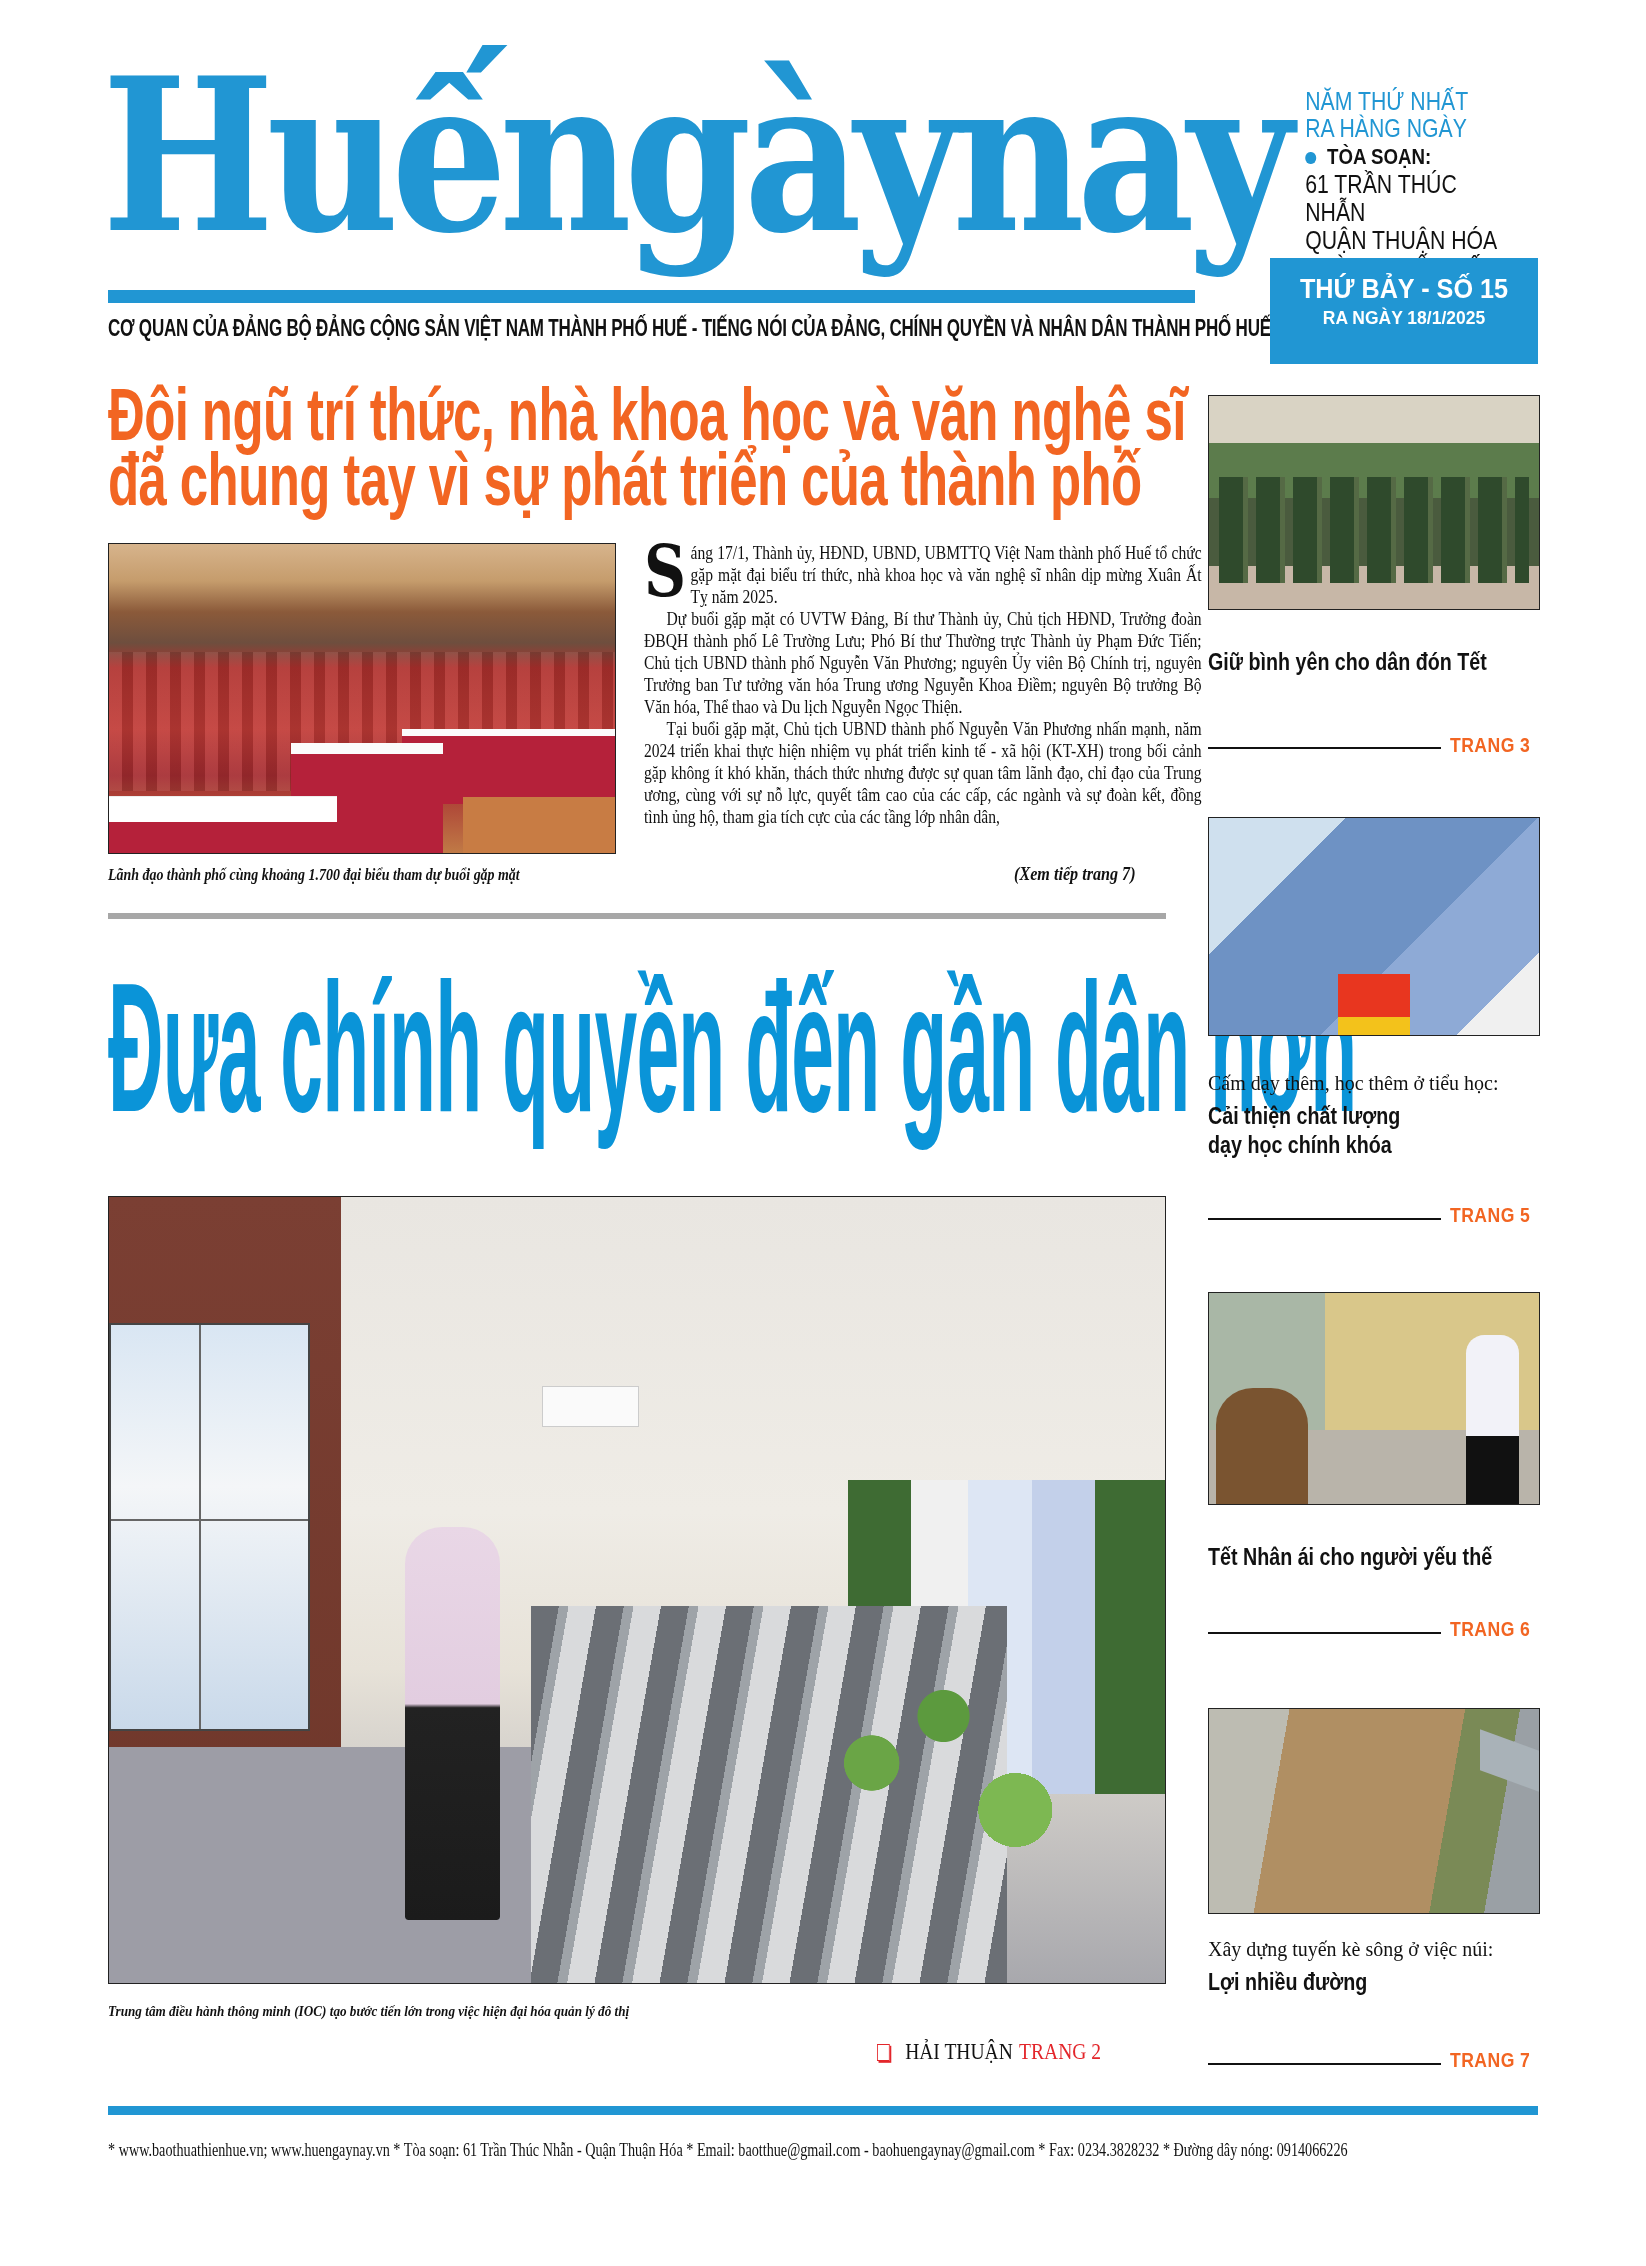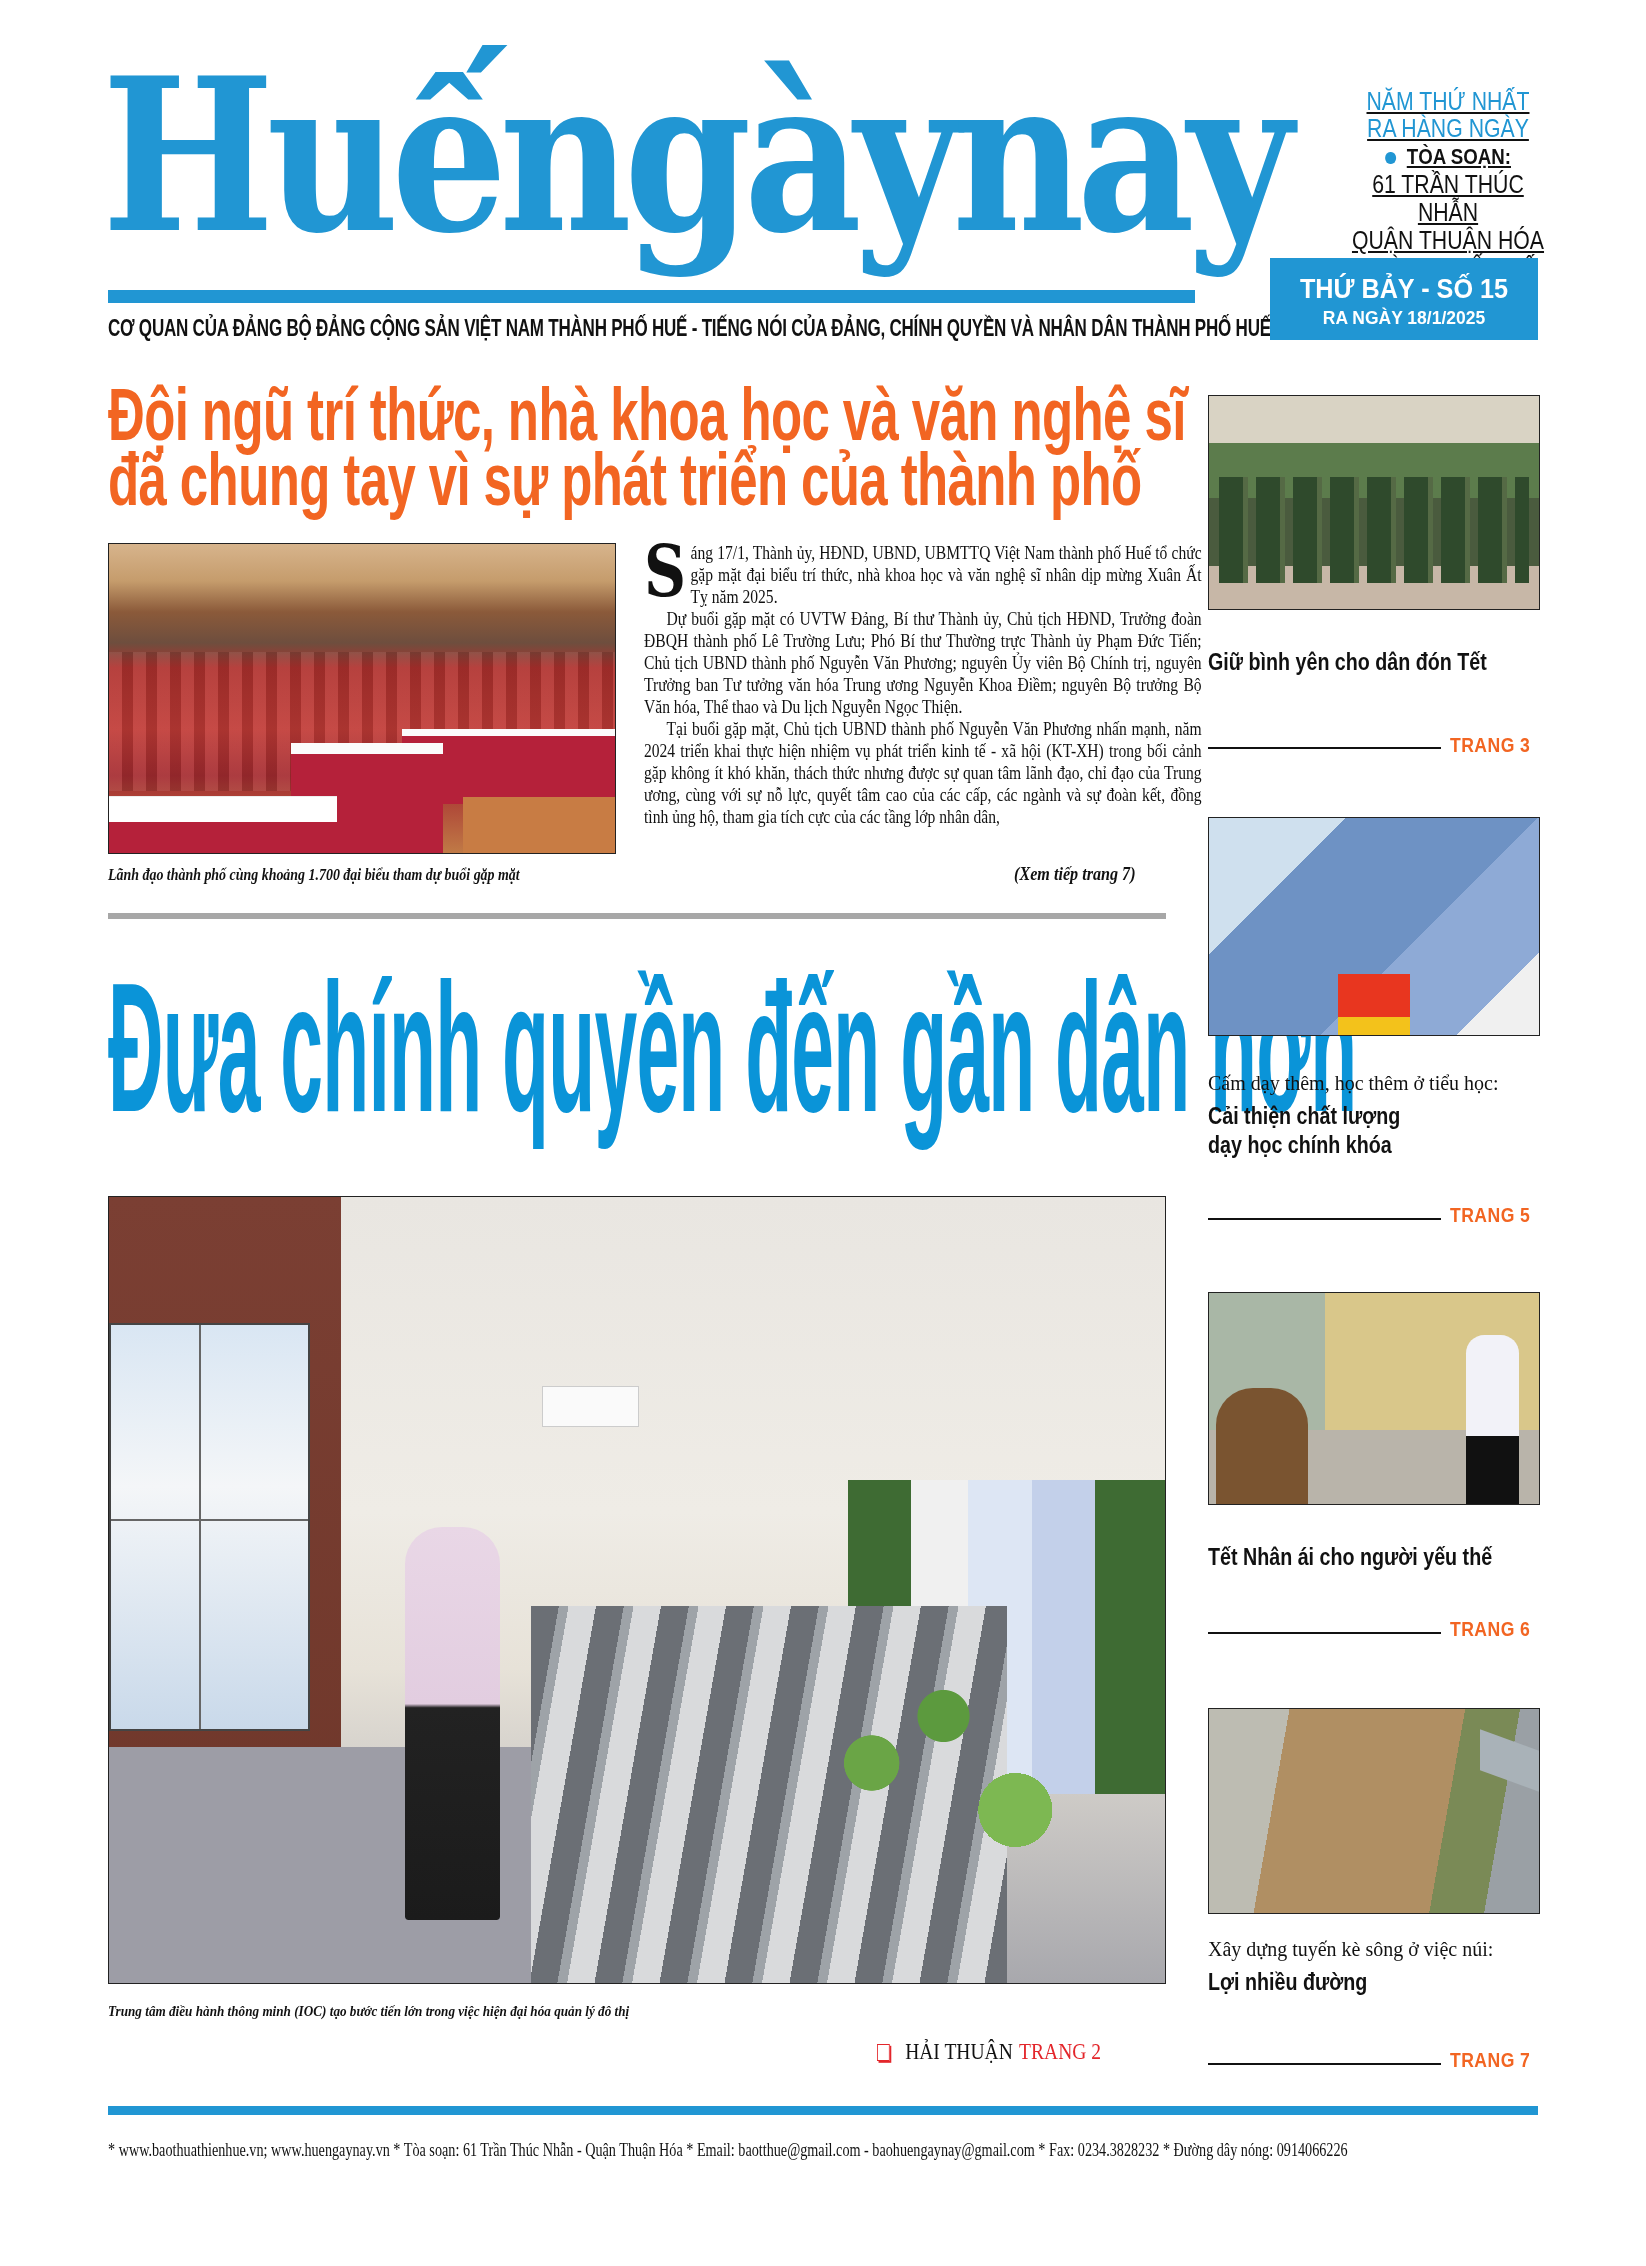--- a/index.html
+++ b/index.html
@@ -4,26 +4,26 @@
 <style>
   html, body { margin:0; padding:0; background:#ffffff; }
   body { width:1647px; height:2267px; position:relative; overflow:hidden; font-family:"Liberation Serif", serif; color:#111; }
   .abs { position:absolute; }
 
   
   .logo { left:102px; top:37px; width:1096px; height:247px; font-family:"DejaVu Serif","Liberation Serif",serif; font-weight:bold; color:#2196d3; font-size:212px; line-height:238px; letter-spacing:-9.1px; transform:scaleX(0.86); transform-origin:left top; white-space:nowrap; }
   .mast-rule { left:108px; top:290px; width:1087px; height:12.8px; background:#2196d3; }
   .tagline { left:108px; top:313px; width:1087px; font-family:"Liberation Sans", sans-serif; font-weight:bold; font-size:23px; line-height:31px; white-space:nowrap; transform:scaleX(0.74); transform-origin:left top; letter-spacing:-0.3px; }
 
-  .info { left:1320px; top:88px; width:256px; text-align:center; font-family:"Liberation Sans", sans-serif;text-decoration:underline; }
+  .info { left:1286px; top:88px; width:256px; font-family:"Liberation Sans", sans-serif; }
   .info .blue { color:#2196d3; font-size:25px; line-height:27.4px; transform:scaleX(0.85); }
   .info .toa { font-weight:bold; font-size:22px; line-height:27.4px; transform:scaleX(0.85); }
   .info .toa .dot { display:inline-block; width:12.8px; height:12.8px; border-radius:50%; background:#2196d3; margin-right:12.8px; vertical-align:middle; }
   .info .addr { font-size:25px; line-height:28px; transform:scaleX(0.85); }
-  .issue-box { left:1270px; top:258px; width:268px; height:82px; background:#2196d3; color:#fff; text-align:center; font-family:"Liberation Sans", sans-serif; font-weight:bold; }
+  .issue-box { left:1270px; top:258px; width:268px; height:106px; background:#2196d3; color:#fff; text-align:center; font-family:"Liberation Sans", sans-serif; font-weight:bold; }
   .issue-box .l1 { font-size:28px; line-height:35px; padding-top:12.8px; transform:scaleX(0.9); }
   .issue-box .l2 { font-size:19px; line-height:24px; transform:scaleX(0.92); }
 
   
   .hl1 { left:108px; top:382px; width:1096px; color:#f26522; font-family:"Liberation Sans", sans-serif; font-weight:bold; font-size:75px; line-height:65px; transform:scaleX(0.68); transform-origin:left top; white-space:nowrap; letter-spacing:-0.9px; }
 
   
   .photo { border:1.4px solid #222; box-sizing:border-box; overflow:hidden; }
   .ph1 { left:108px; top:543px; width:508px; height:311px; background:
       linear-gradient(180deg, #d7b48c 0%, #c59c6c 12%, #8b5a3a 22%, #6e4e3e 32%, #b0312e 40%, #c13b36 60%, #a52b30 75%, #c07a46 100%); }

